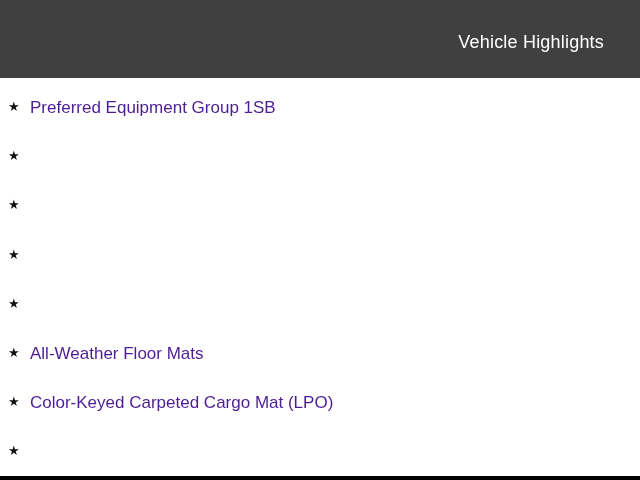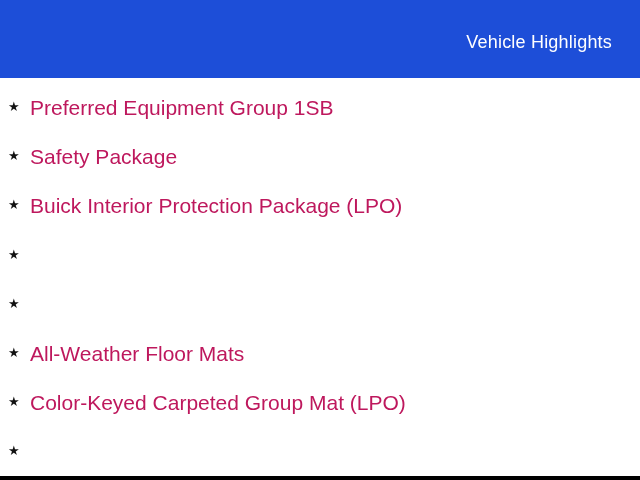--- a/index.html
+++ b/index.html
@@ -14,26 +14,26 @@
     background: #ffffff;
     overflow: hidden;
     font-family: "Liberation Sans", "DejaVu Sans", sans-serif;
   }
   .header {
     position: absolute;
     top: 0;
     left: 0;
     width: 640px;
     height: 78px;
-    background: #1d4ed8;
+    background: #404040;
     display: flex;
     align-items: center;
     justify-content: flex-end;
     box-sizing: border-box;
-    padding-right: 28px;
+    padding-right: 36px;
     padding-top: 6px;
   }
   .header-title {
     color: #ffffff;
     font-size: 18px;
     letter-spacing: 0.2px;
     white-space: nowrap;
   }
   .highlights-list {
     position: absolute;
@@ -54,22 +54,22 @@
   .star {
     font-size: 13px;
     color: #111111;
     width: 22px;
     flex: 0 0 22px;
     line-height: 1;
     transform: translateY(-1px);
     font-family: "DejaVu Sans", sans-serif;
   }
   .item-label {
-    font-size: 21px;
-    color: #be185d;
+    font-size: 17px;
+    color: #4c1d95;
     white-space: nowrap;
   }
   .bottom-bar {
     position: absolute;
     left: 0;
     bottom: 0;
     width: 640px;
     height: 4px;
     background: #000000;
   }
@@ -83,39 +83,37 @@
     <span class="header-title">Vehicle Highlights</span>
   </div>
 
   <ul class="highlights-list">
       <li class="highlight-item">
         <span class="star">★</span>
         <span class="item-label">Preferred Equipment Group 1SB</span>
       </li>
       <li class="highlight-item">
         <span class="star">★</span>
-        <span class="item-label">Safety Package</span>
       </li>
       <li class="highlight-item">
         <span class="star">★</span>
-        <span class="item-label">Buick Interior Protection Package (LPO)</span>
       </li>
       <li class="highlight-item">
         <span class="star">★</span>
       </li>
       <li class="highlight-item">
         <span class="star">★</span>
       </li>
       <li class="highlight-item">
         <span class="star">★</span>
         <span class="item-label">All-Weather Floor Mats</span>
       </li>
       <li class="highlight-item">
         <span class="star">★</span>
-        <span class="item-label">Color-Keyed Carpeted Group Mat (LPO)</span>
+        <span class="item-label">Color-Keyed Carpeted Cargo Mat (LPO)</span>
       </li>
       <li class="highlight-item">
         <span class="star">★</span>
       </li>
     </ul>
 
   <div class="bottom-bar"></div>
 
 </div>
 

